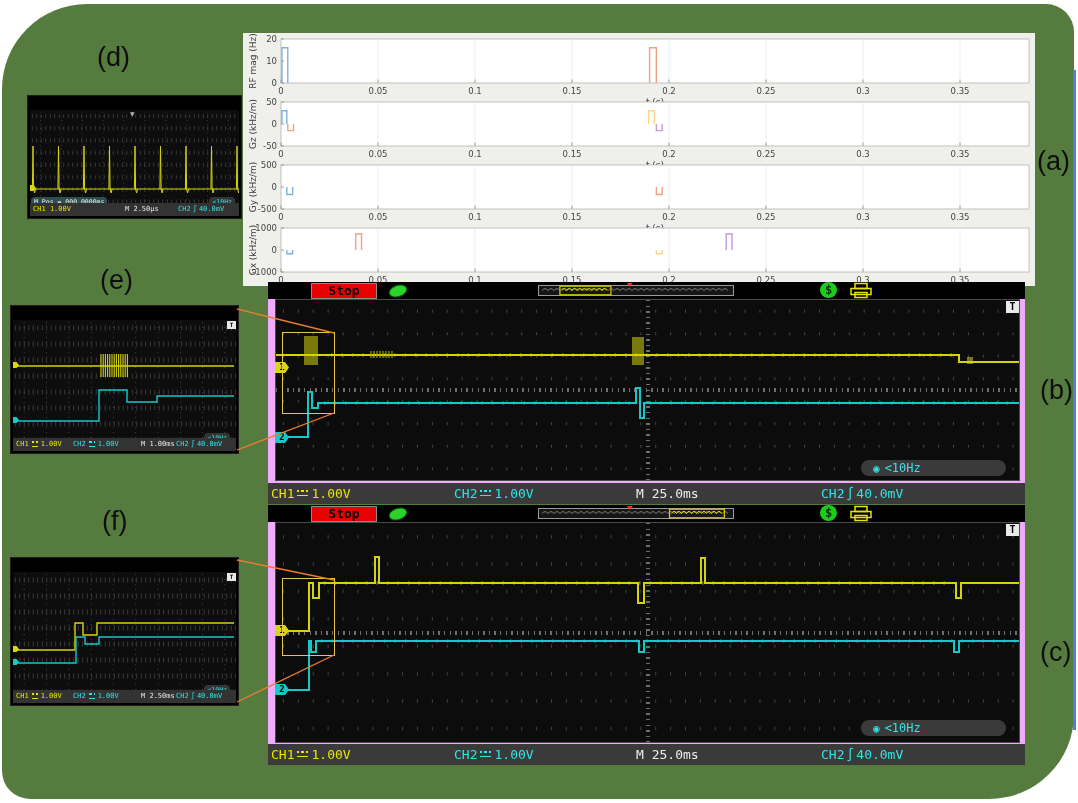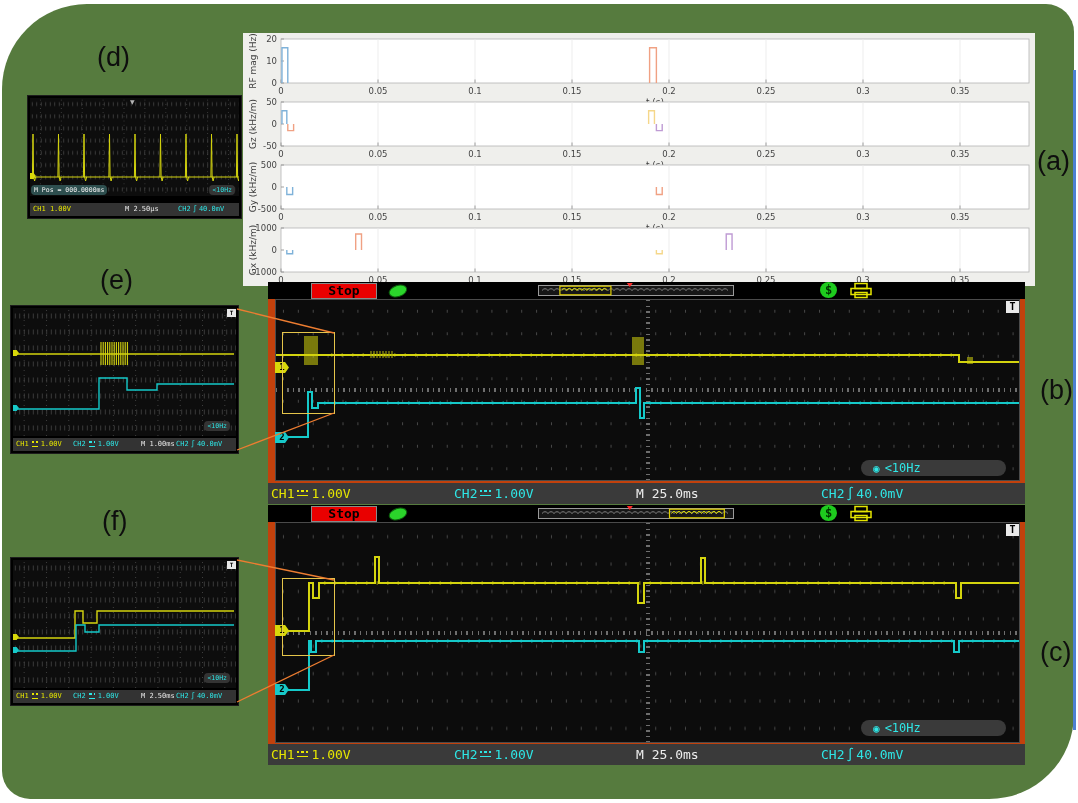--- a/index.html
+++ b/index.html
@@ -8,21 +8,21 @@
   #edge-line{position:absolute;right:2px;top:70px;width:3px;height:660px;background:#4d80d2}
 
   .panel-label{position:absolute;font:27px "Liberation Sans",sans-serif;color:#0e0e0e}
   #lbl-d{left:97px;top:42px}   #lbl-e{left:100px;top:265px}  #lbl-f{left:102px;top:506px}
   #lbl-a{left:1037px;top:146px}#lbl-b{left:1040px;top:375px} #lbl-c{left:1040px;top:637px}
 
   
   #matlab{position:absolute;left:243px;top:33px;width:792px;height:253px;background:#efefec}
 
   
-  .scope{position:absolute;background:#c2410c}
+  .scope{position:absolute;background:#f0abfc}
   #scope-b{left:268px;top:282px;width:757px;height:222px}
   #scope-c{left:268px;top:505px;width:757px;height:260px}
   .topbar{position:absolute;left:0;top:0;right:0;height:17px;background:#000}
   .stop{position:absolute;left:43px;top:1px;width:64px;height:14px;background:#e90000;color:#000;
         font:bold 13px "DejaVu Sans Mono",monospace;text-align:center;line-height:14px;border:1px solid #8a8a8a}
   .acq{position:absolute;left:118px;top:1px}
   .posbar{position:absolute;left:270px;top:1px;width:196px;height:15px}
   .dollar{position:absolute;left:552px;top:0;width:17px;height:16px;background:#1ecb1e;border-radius:50%;
           color:#003300;font:bold 12px "DejaVu Sans Mono",monospace;text-align:center;line-height:16px}
   .printer{position:absolute;left:580px;top:0}
@@ -55,21 +55,21 @@
   .coupling::before{content:"";position:absolute;top:0;left:0;right:0;height:1.5px;
       background:repeating-linear-gradient(to right,currentColor 0 2.5px,transparent 2.5px 4.5px)}
   .coupling::after{content:"";position:absolute;top:4.5px;left:0;right:0;height:1.5px;background:currentColor}
   .edge-ic{display:inline-block;font-style:normal;margin:0 2px}
 
   
   .inset{position:absolute;background:#000;border:1px solid #1d1d1d}
   #inset-d{left:27px;top:95px;width:213px;height:122px}
   #inset-e{left:10px;top:305px;width:227px;height:147px}
   #inset-f{left:10px;top:557px;width:227px;height:147px}
-  .igrid{position:absolute;left:2px;top:2px;background-color:#0d0d0d;
+  .igrid{position:absolute;left:2px;top:14px;background-color:#0d0d0d;
          background-image:radial-gradient(#3f3f3f .6px,transparent .8px),radial-gradient(#3f3f3f .6px,transparent .8px)}
   #inset-d .igrid{width:209px;height:98px;background-size:4.5px 12.2px,20.9px 4.2px}
   #inset-e .igrid,#inset-f .igrid{width:223px;height:128px;background-size:4.5px 16px,22.3px 5px}
   .iread{position:absolute;left:2px;right:2px;bottom:2px;height:13px;background:#333;
          font:7px "DejaVu Sans Mono",monospace;line-height:13px;color:#ddd}
   .ir{position:absolute;white-space:nowrap}
   .ir.y{color:#e6e600}.ir.cy{color:#2ee6e6}.ir.w{color:#e8e8e8}
   .ic1{left:3px}.ic2{left:60px}.icm{left:128px}.ict{left:163px}
   #inset-d .icm{left:95px}#inset-d .ict{left:148px}
   .ibadge{position:absolute;font:6.5px "DejaVu Sans Mono",monospace;border-radius:4px;padding:0 3px;line-height:10px}

